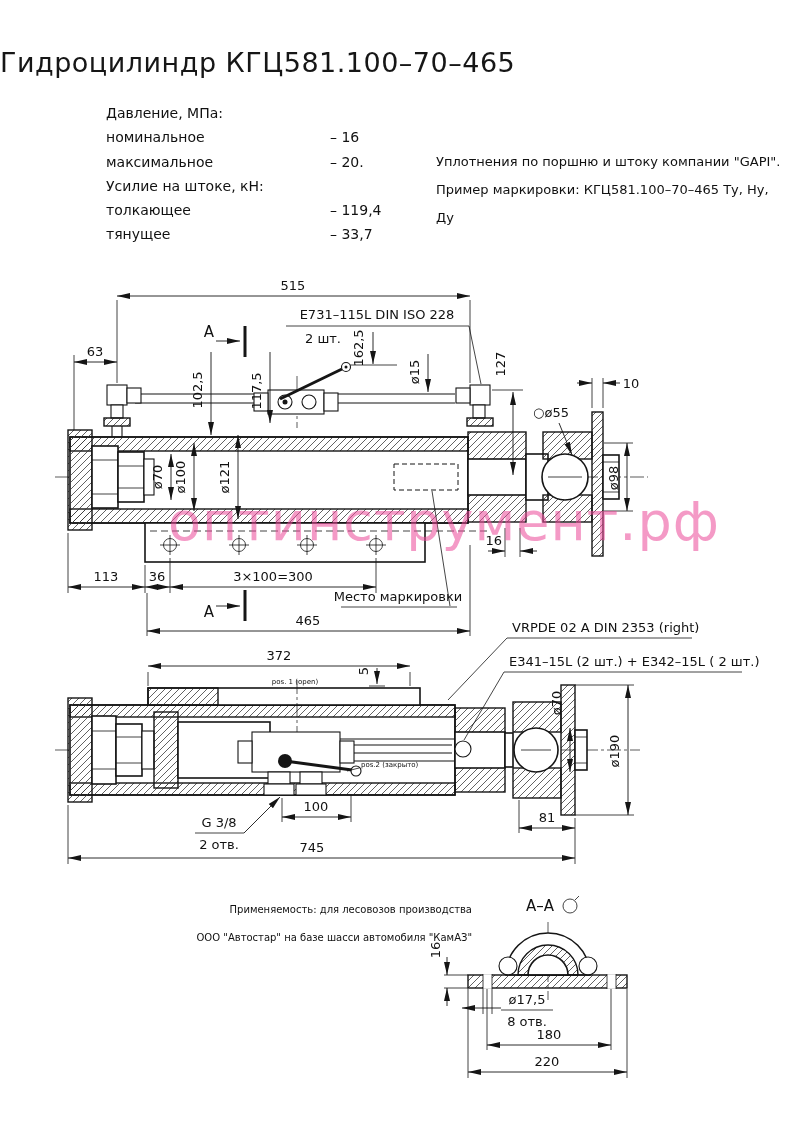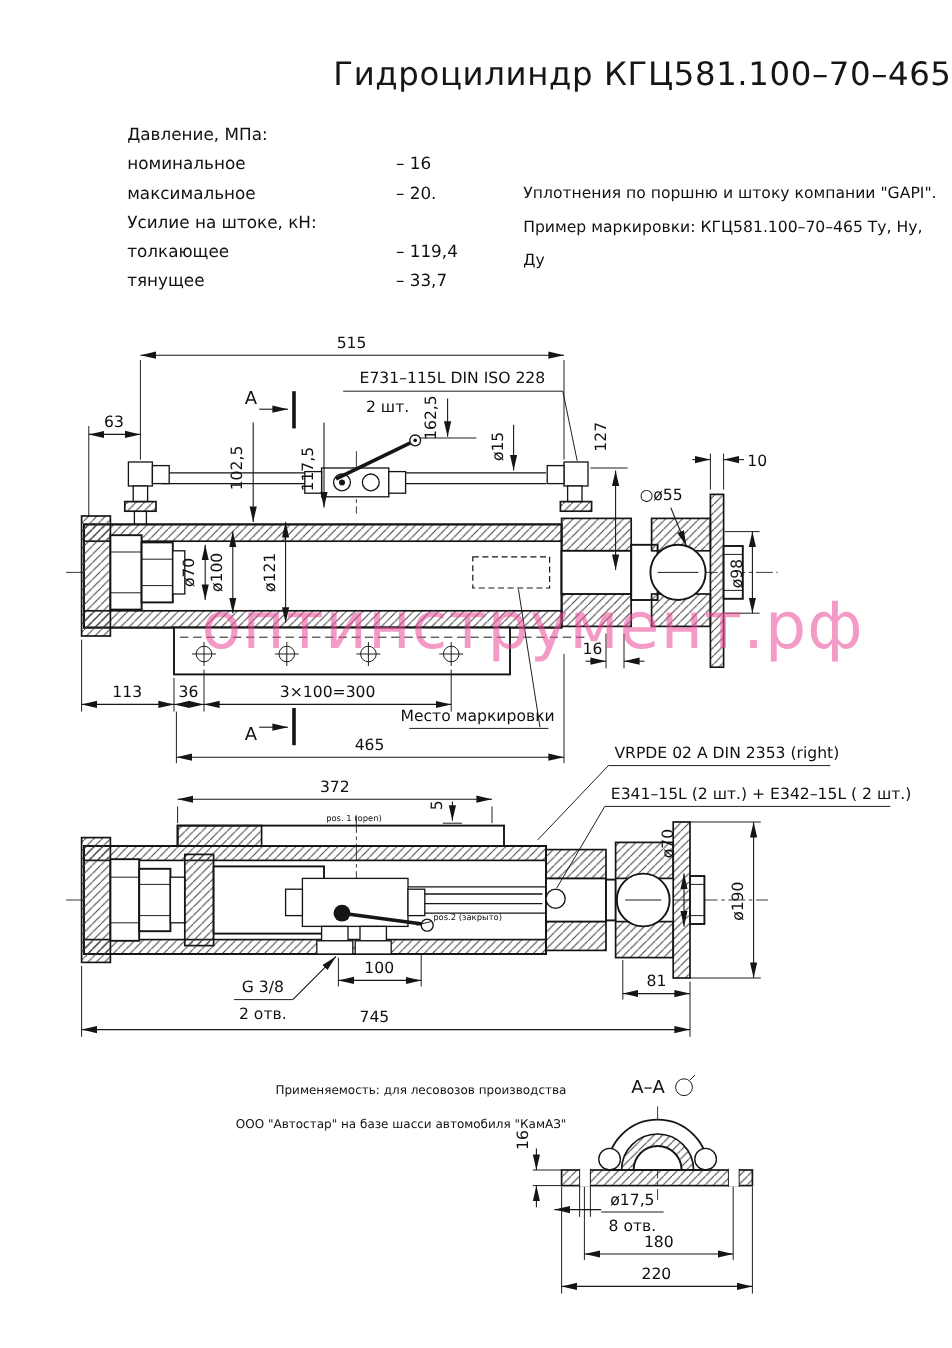--- a/index.html
+++ b/index.html
@@ -1,18 +1,18 @@
 <!DOCTYPE html>
 <html><head>
 <meta charset="utf-8">
 <style>
   html,body{margin:0;padding:0;background:#fff;}
   body{width:793px;height:1123px;position:relative;font-family:"DejaVu Sans","Liberation Sans",sans-serif;color:#111;}
   .abs{position:absolute;}
-  #title{left:0;right:0;top:47px;text-align:right;font-size:27px;letter-spacing:.5px;color:#161616;}
+  #title{left:0;right:0;top:47px;text-align:left;font-size:27px;letter-spacing:.5px;color:#161616;}
   #specs{left:62px;top:101px;width:330px;font-size:14px;margin-left:44px;}
   .spec-row{position:relative;height:24.3px;line-height:24.3px;}
   .spec-val{position:absolute;left:224px;top:0;}
   #notes{left:436px;top:148px;width:350px;font-size:13px;line-height:28px;}
   #apply{left:52px;top:896px;width:420px;font-size:10px;line-height:28px;text-align:right;}
   #wm{left:168px;top:490px;font-size:54px;letter-spacing:1px;color:#ec4899;opacity:.55;white-space:nowrap;pointer-events:none;z-index:5;}
   svg{position:absolute;left:0;top:0;}
   svg text{font-family:"DejaVu Sans","Liberation Sans",sans-serif;font-size:13px;fill:#111;}
   text.sm{font-size:7px;}
   text.sec{font-size:15px;}

